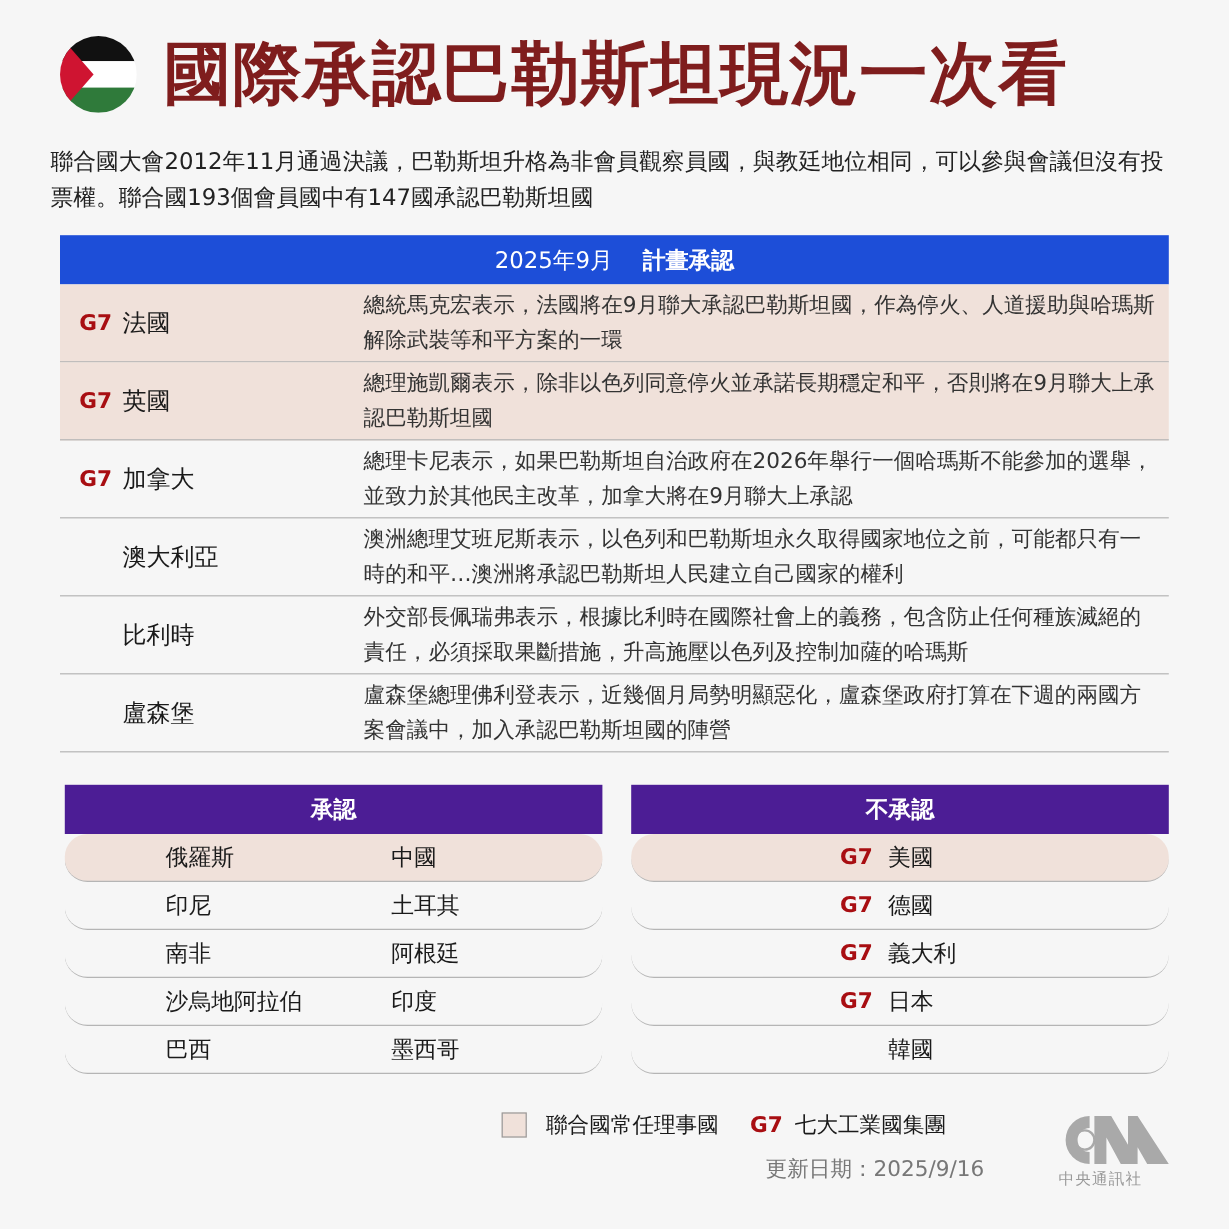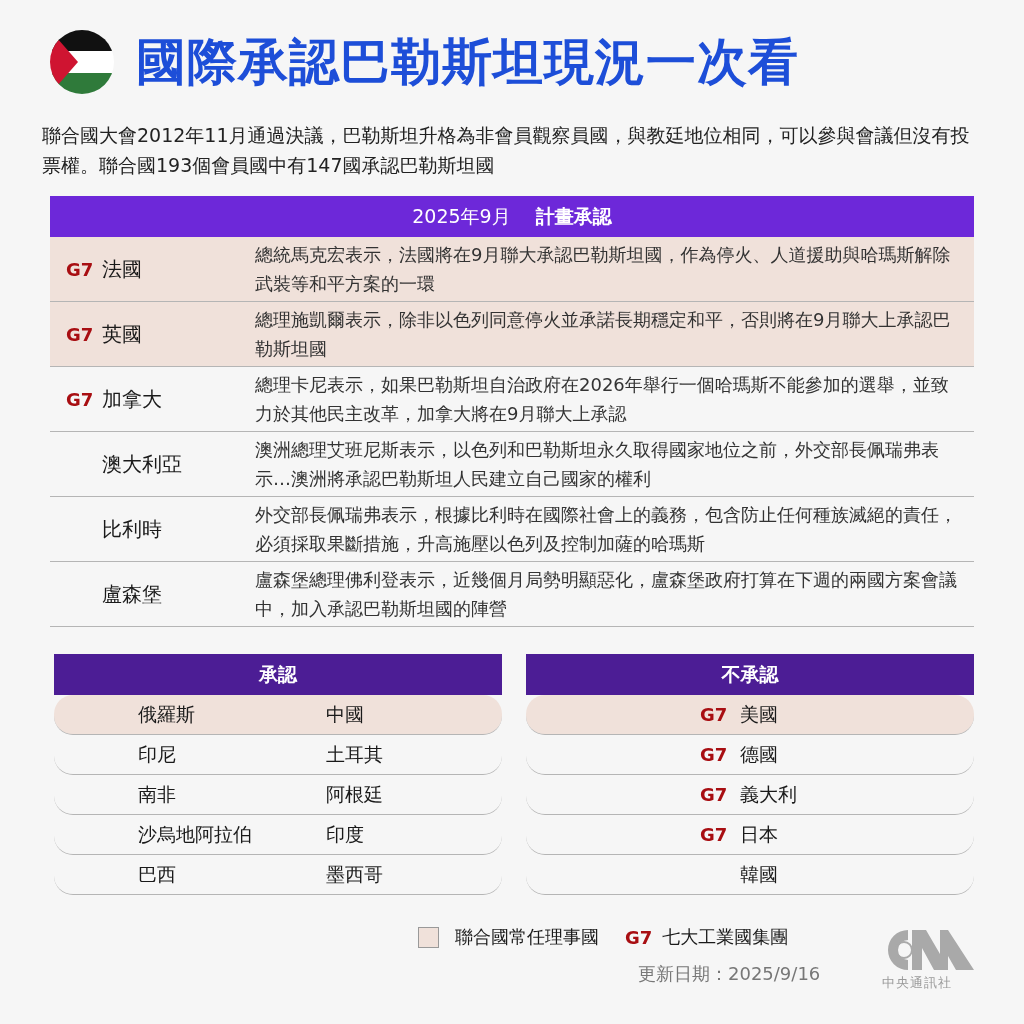--- a/index.html
+++ b/index.html
@@ -7,33 +7,33 @@
   body { font-family: "DejaVu Sans", "Liberation Sans", sans-serif; color: #1a1a1a; position: relative; }
 
   .header { position: absolute; left: 50px; top: 28px; height: 68px; display: flex; align-items: center; }
   .flag { width: 64px; height: 64px; border-radius: 50%; overflow: hidden; position: relative; margin-right: 22px; }
   .flag .stripe { position: absolute; left: 0; width: 100%; height: 33.34%; }
   .flag .s1 { top: 0; background: #111111; }
   .flag .s2 { top: 33.33%; background: #ffffff; }
   .flag .s3 { top: 66.66%; background: #2f7a3a; }
   .flag .tri { position: absolute; left: 0; top: 0; width: 0; height: 0;
     border-top: 32px solid transparent; border-bottom: 32px solid transparent; border-left: 28px solid #cf1431; }
-  .title { font-size: 50px; font-weight: bold; letter-spacing: 1px; color: #1d4ed8; }
+  .title { font-size: 57px; font-weight: bold; letter-spacing: 1px; color: #7f1d1d; }
 
   .intro { position: absolute; left: 42px; top: 120px; width: 930px; font-size: 19px; line-height: 30px; color: #222; }
 
   .plan-table { position: absolute; left: 50px; top: 196px; width: 924px; }
-  .plan-head { background: #6d28d9; color: #fff; height: 41px; display: flex; justify-content: center; align-items: center; font-size: 19px; }
+  .plan-head { background: #1d4ed8; color: #fff; height: 41px; display: flex; justify-content: center; align-items: center; font-size: 19px; }
   .plan-head .bold { font-weight: bold; margin-left: 25px; }
   .plan-row { display: flex; align-items: center; border-bottom: 1.5px solid #b5b5b5; }
   .plan-row.perm { background: #f0e1da; }
   .plan-row .country { width: 205px; padding-left: 16px; display: flex; align-items: center; font-size: 20px; }
   .g7 { color: #a80e12; font-weight: bold; font-size: 18px; margin-right: 10px; display: inline-block; width: 26px; }
   .g7.empty { visibility: hidden; }
-  .plan-row .desc { flex: 1; font-size: 18px; line-height: 29px; color: #333; padding: 4px 10px 4px 0; }
+  .plan-row .desc { flex: 1; font-size: 18px; line-height: 29px; color: #333; padding: 4px 10px 4px 0; margin-left: 48px; }
 
   .list-table { position: absolute; top: 654px; width: 448px; }
   .list-table.left { left: 54px; }
   .list-table.right { left: 526px; }
   .list-head { background: #4c1d95; color: #fff; height: 41px; display: flex; justify-content: center; align-items: center; font-size: 19px; font-weight: bold; }
   .list-row { height: 40px; border-bottom: 1.5px solid #b5b5b5; display: flex; align-items: center; font-size: 19px; border-radius: 19px; }
   .list-row.perm { background: #f0e1da; }
   .list-row .c1 { position: absolute; left: 84px; }
   .list-row .c2 { position: absolute; left: 272px; }
   .list-row { position: relative; }
@@ -90,21 +90,21 @@
           <span class="g7">G7</span>
           <span>加拿大</span>
         </div>
         <div class="desc">總理卡尼表示，如果巴勒斯坦自治政府在2026年舉行一個哈瑪斯不能參加的選舉，並致力於其他民主改革，加拿大將在9月聯大上承認</div>
       </div>
       <div class="plan-row" style="height: 65px;">
         <div class="country">
           <span class="g7 empty"></span>
           <span>澳大利亞</span>
         </div>
-        <div class="desc">澳洲總理艾班尼斯表示，以色列和巴勒斯坦永久取得國家地位之前，外交部長佩瑞弗表示…澳洲將承認巴勒斯坦人民建立自己國家的權利</div>
+        <div class="desc">澳洲總理艾班尼斯表示，以色列和巴勒斯坦永久取得國家地位之前，可能都只有一時的和平…澳洲將承認巴勒斯坦人民建立自己國家的權利</div>
       </div>
       <div class="plan-row" style="height: 65px;">
         <div class="country">
           <span class="g7 empty"></span>
           <span>比利時</span>
         </div>
         <div class="desc">外交部長佩瑞弗表示，根據比利時在國際社會上的義務，包含防止任何種族滅絕的責任，必須採取果斷措施，升高施壓以色列及控制加薩的哈瑪斯</div>
       </div>
       <div class="plan-row" style="height: 65px;">
         <div class="country">

